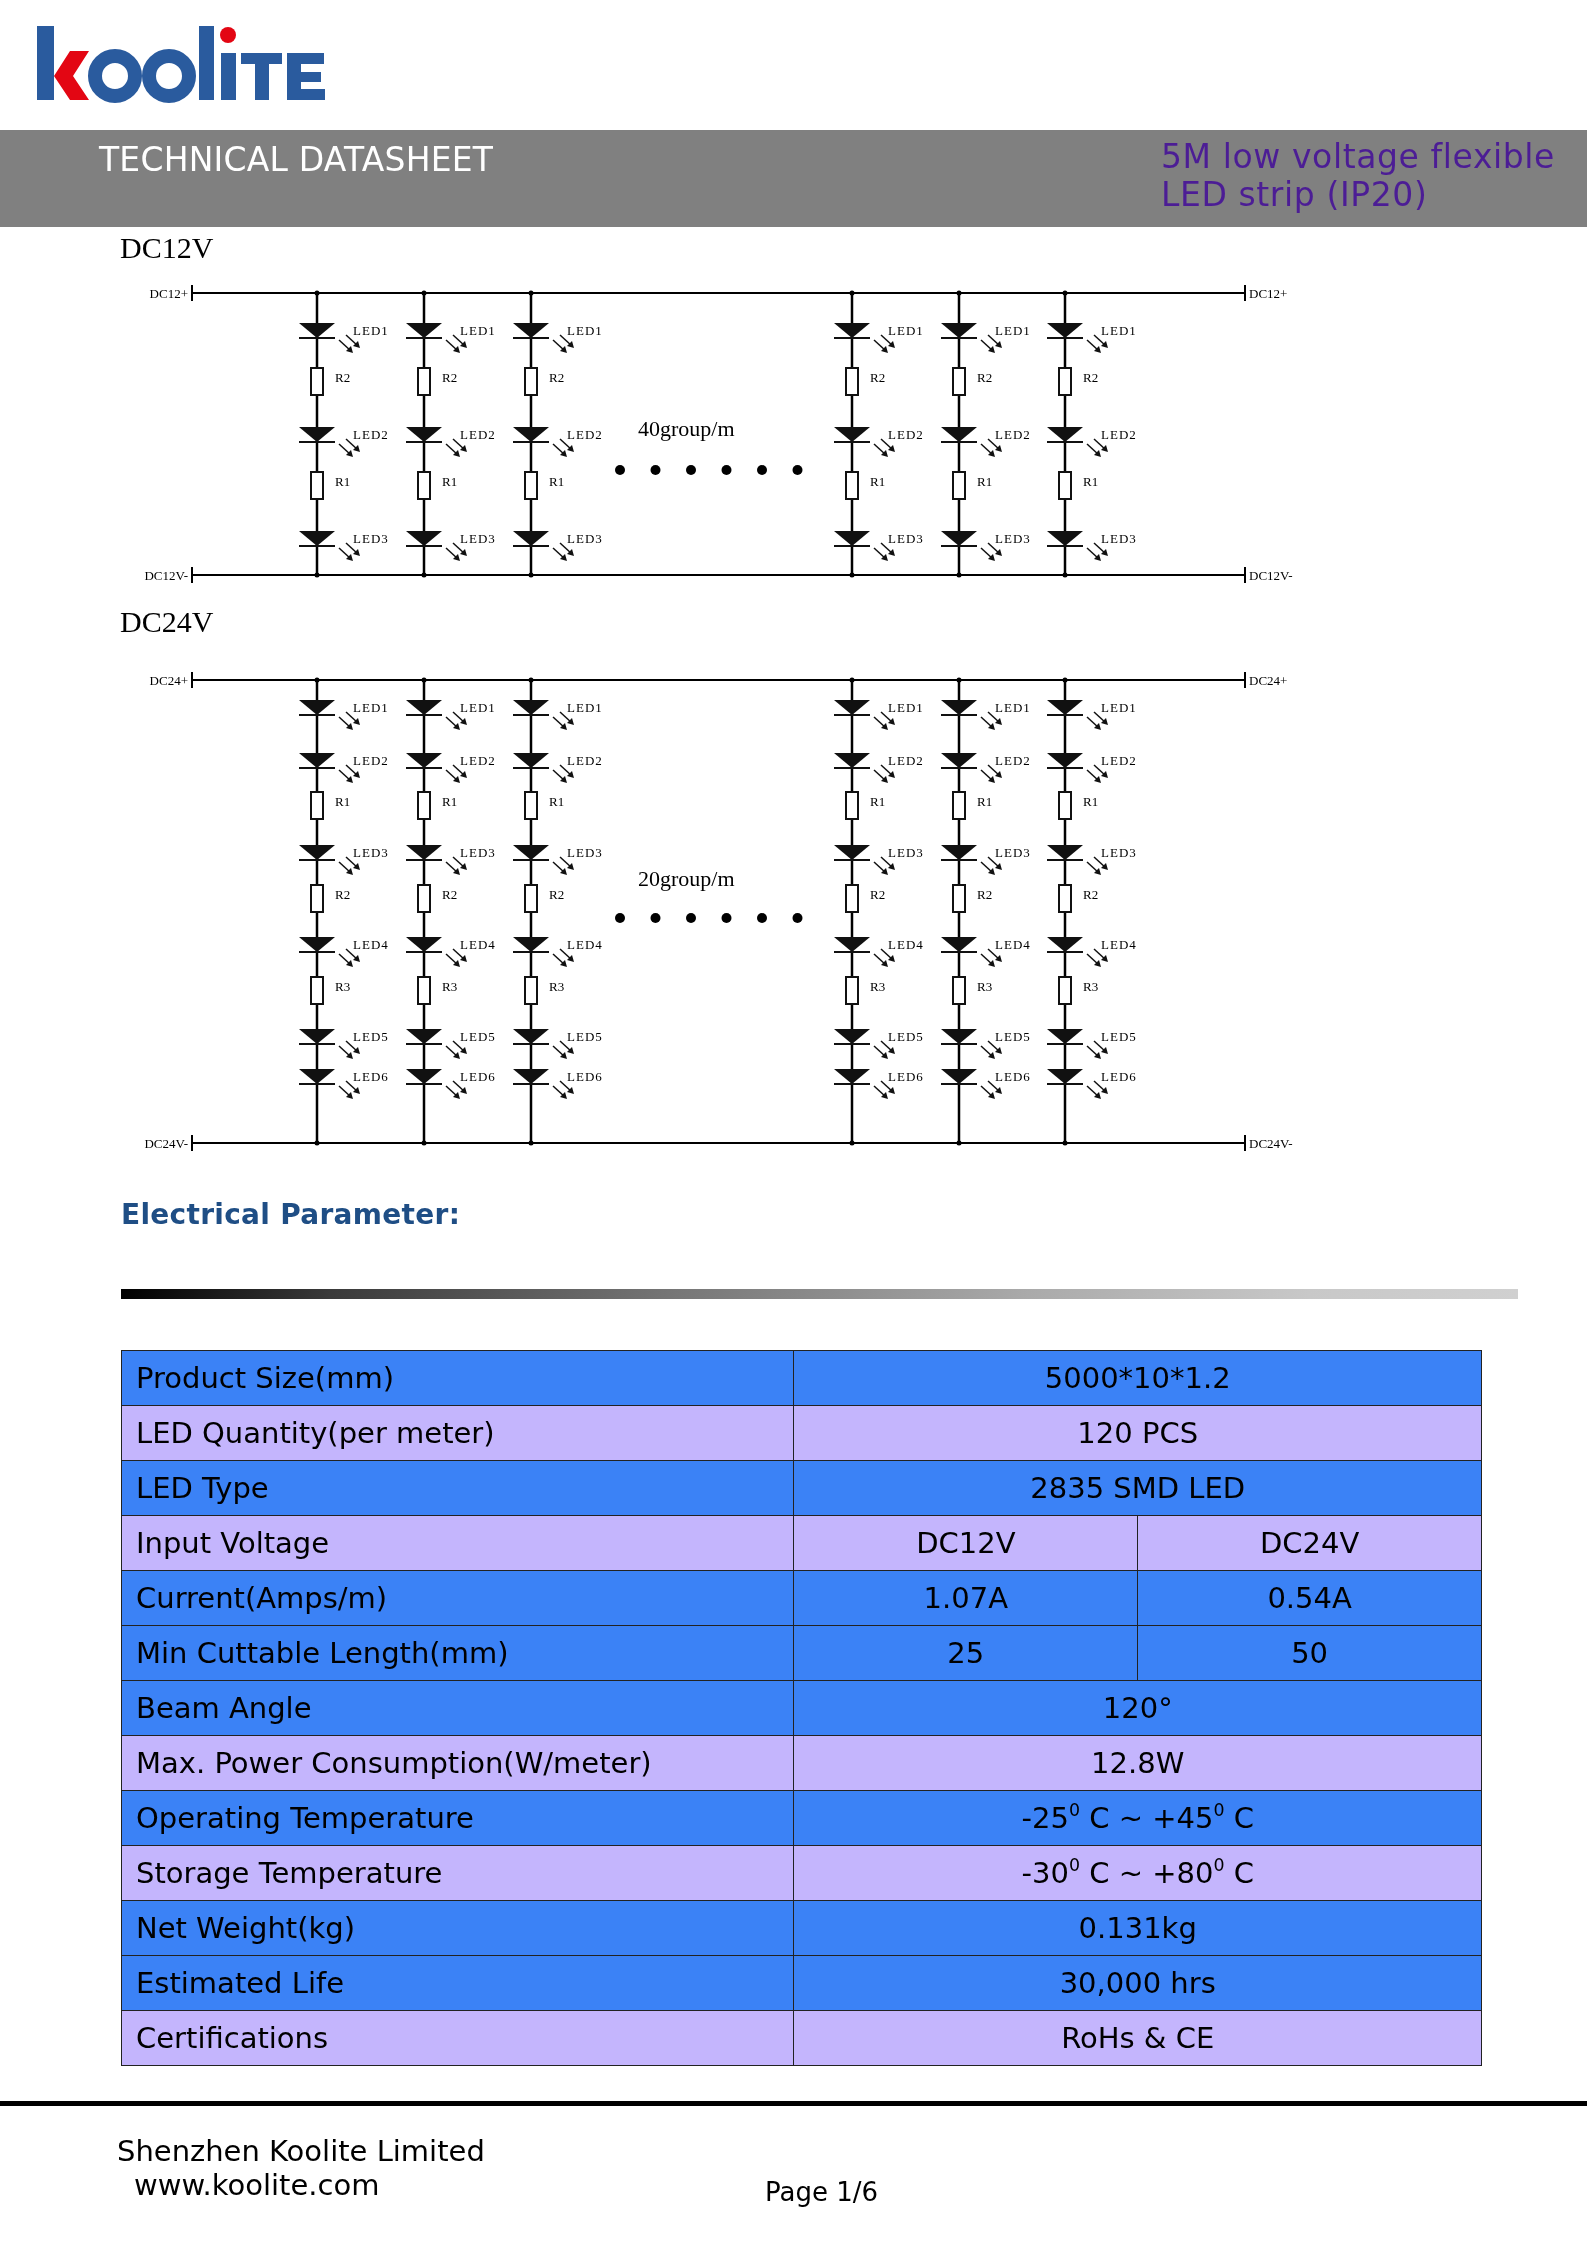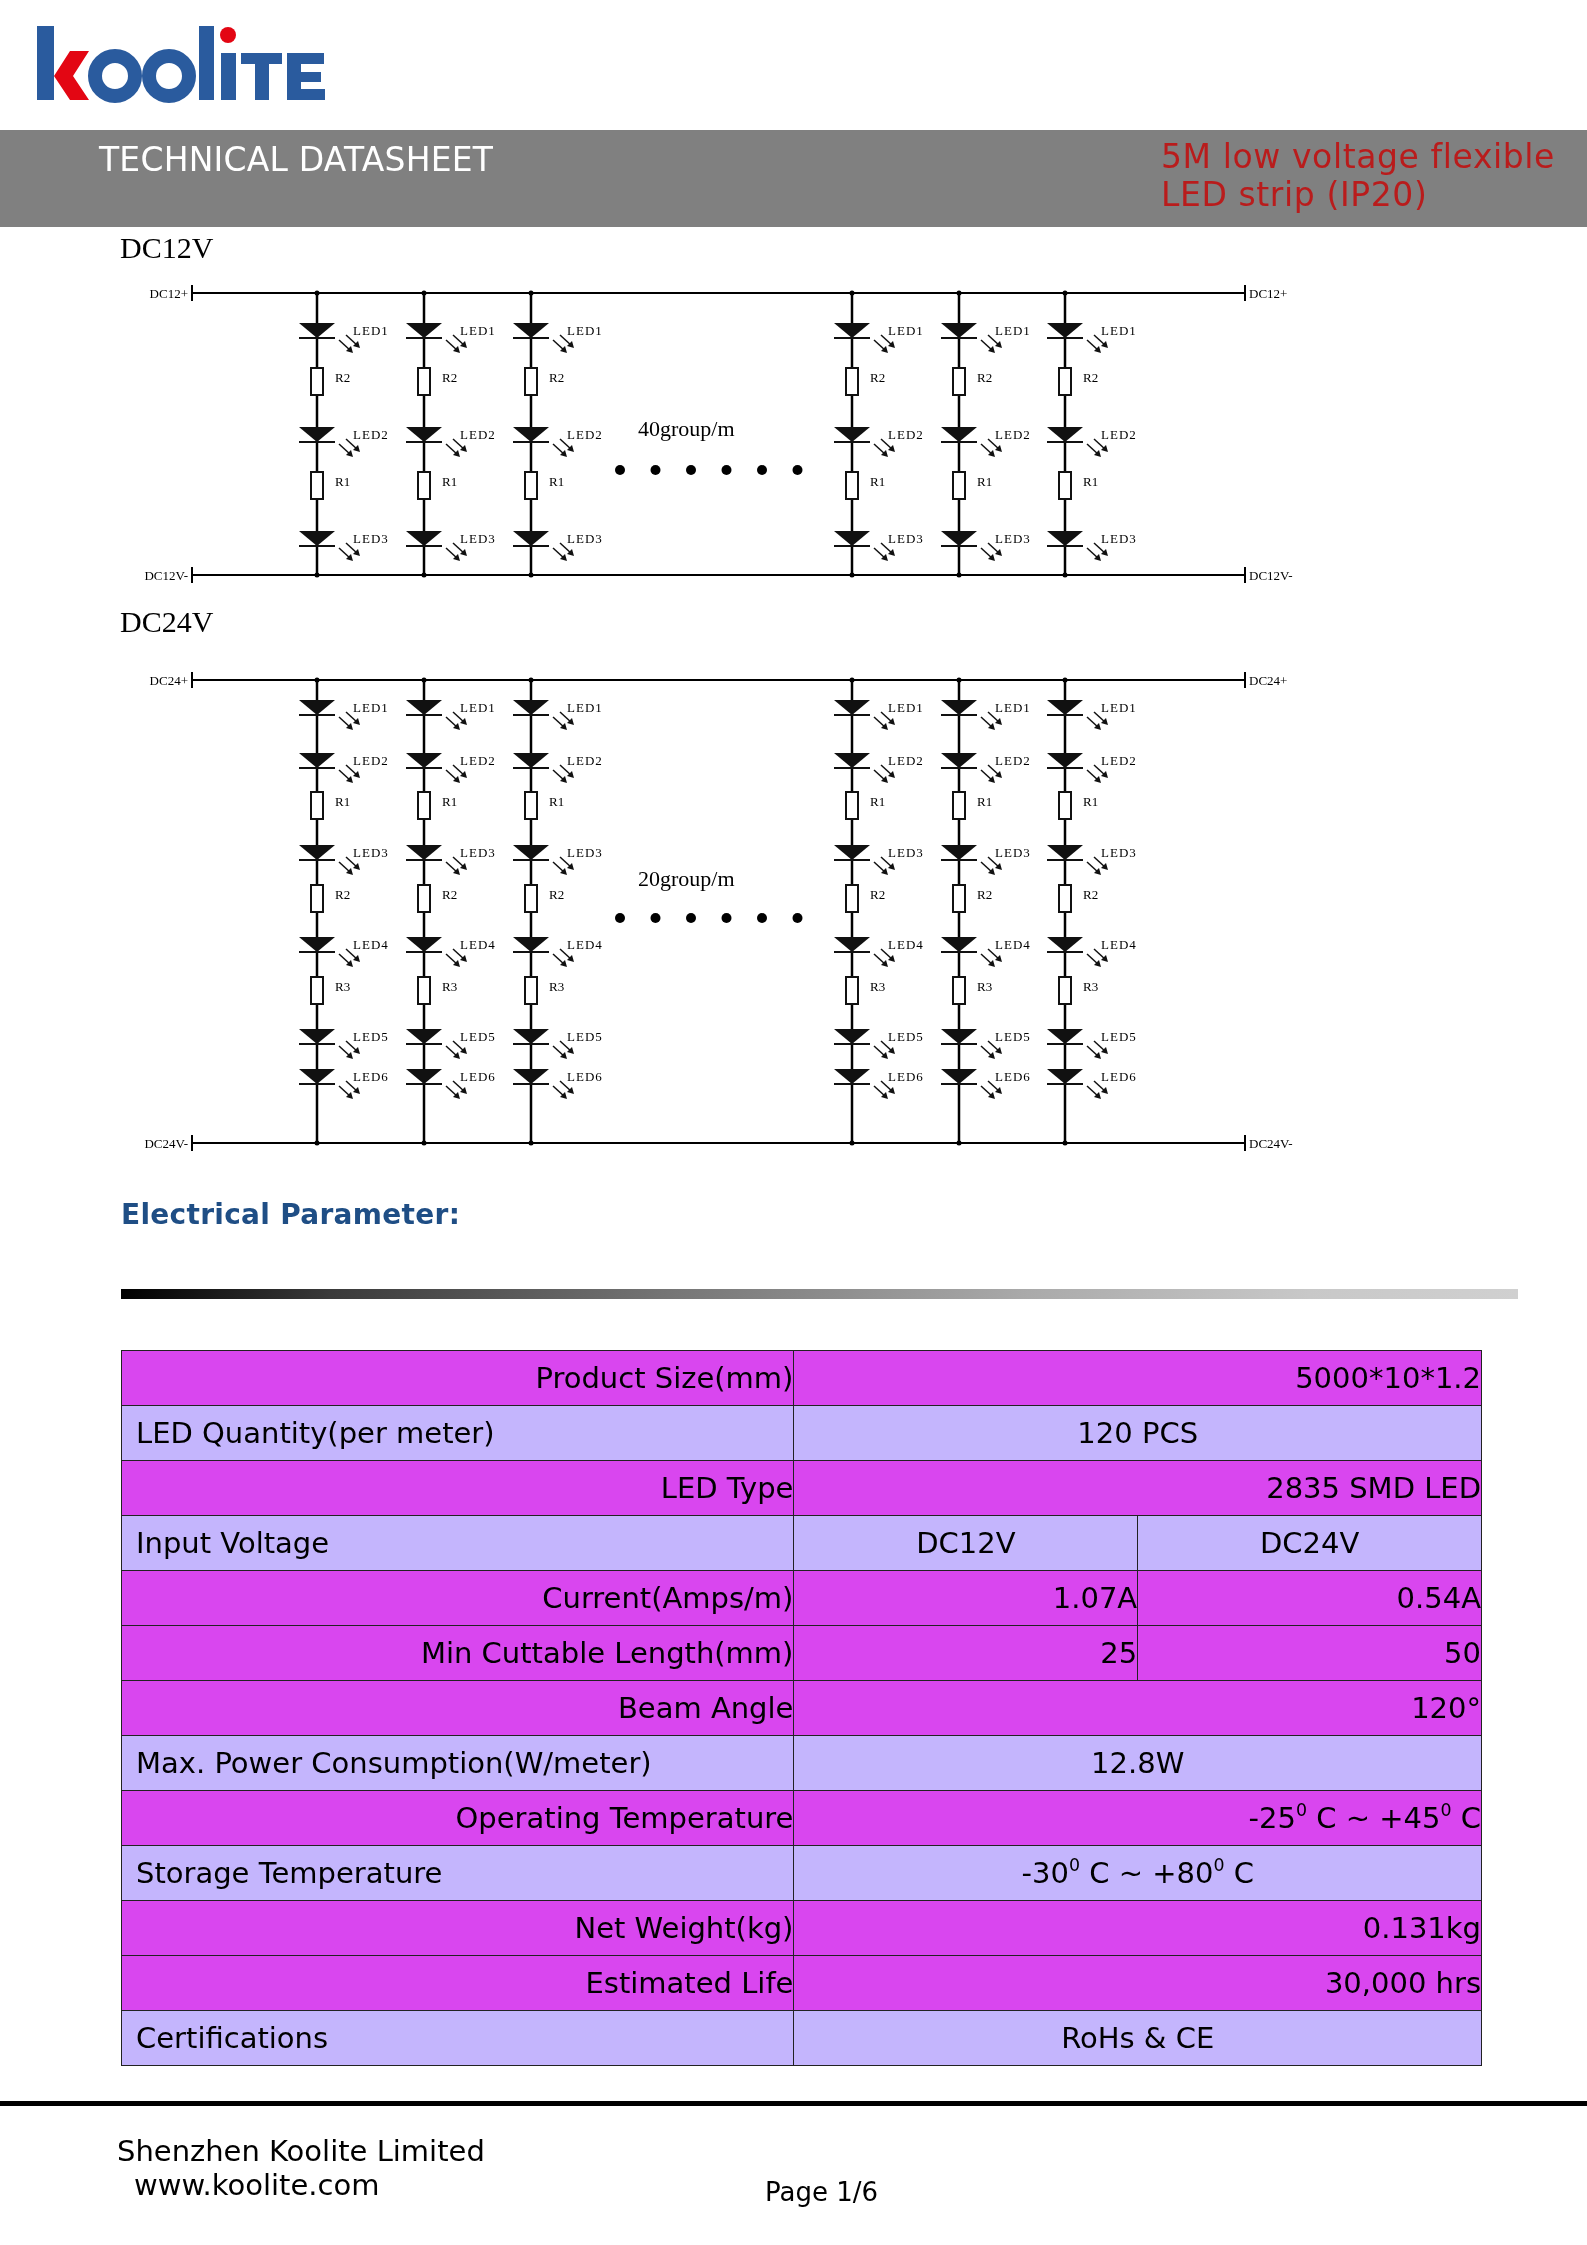--- a/index.html
+++ b/index.html
@@ -2,29 +2,29 @@
 <html><head>
 <meta charset="utf-8">
 <style>
   html, body { margin:0; padding:0; background:#ffffff; }
   body { width:1587px; height:2245px; position:relative; overflow:hidden;
          font-family:"DejaVu Sans", sans-serif; color:#000; }
   .abs { position:absolute; }
   #logo { left:37px; top:20px; width:300px; height:86px; }
   #band { left:0; top:130px; width:1587px; height:97px; background:#808080; }
   #band-left { left:99px; top:140px; color:#fff; font-size:33px; letter-spacing:0.2px; white-space:nowrap; }
-  #band-right { left:1161px; top:138px; color:#b91c1c; font-size:33px; line-height:38px; white-space:nowrap; letter-spacing:0.6px; }
+  #band-right { left:1161px; top:138px; color:#4c1d95; font-size:33px; line-height:38px; white-space:nowrap; letter-spacing:0.6px; }
   #heading { left:121px; top:1198px; font-size:28px; font-weight:bold; color:#1f4e85; white-space:nowrap; letter-spacing:0.3px; }
   #grad { left:121px; top:1289px; width:1397px; height:10px;
           background:linear-gradient(to right,#000 0%,#3a3a3a 15%,#777 40%,#aaa 65%,#c8c8c8 85%,#d0d0d0 100%); }
   #spec-table { left:121px; top:1350px; width:1361px; border-collapse:collapse; }
   #spec-table td { border:1.5px solid #222; height:54px; padding:0; font-size:29px; }
   #spec-table td.lbl { width:652px; padding-left:14px; text-align:left; }
   #spec-table td.val { text-align:center;margin-top:29px; }
-  #spec-table tr.gray td { background:#d946ef;text-align:right; }
+  #spec-table tr.gray td { background:#3b82f6; }
   #spec-table tr.light td { background:#c4b5fd; }
   #spec-table td.half { width:340px; }
   sup { font-size:0.6em; vertical-align:0.7em; line-height:0; }
   #footer-rule { left:0; top:2101px; width:1587px; height:5px; background:#000; }
   #footer-company { left:117px; top:2134px; font-size:29px; white-space:nowrap; }
   #footer-url { left:134px; top:2168px; font-size:29px; white-space:nowrap; }
   #footer-page { left:765px; top:2177px; font-size:26px; white-space:nowrap; }
   svg text { font-family:"Liberation Serif", serif; }
 </style>
 </head>

